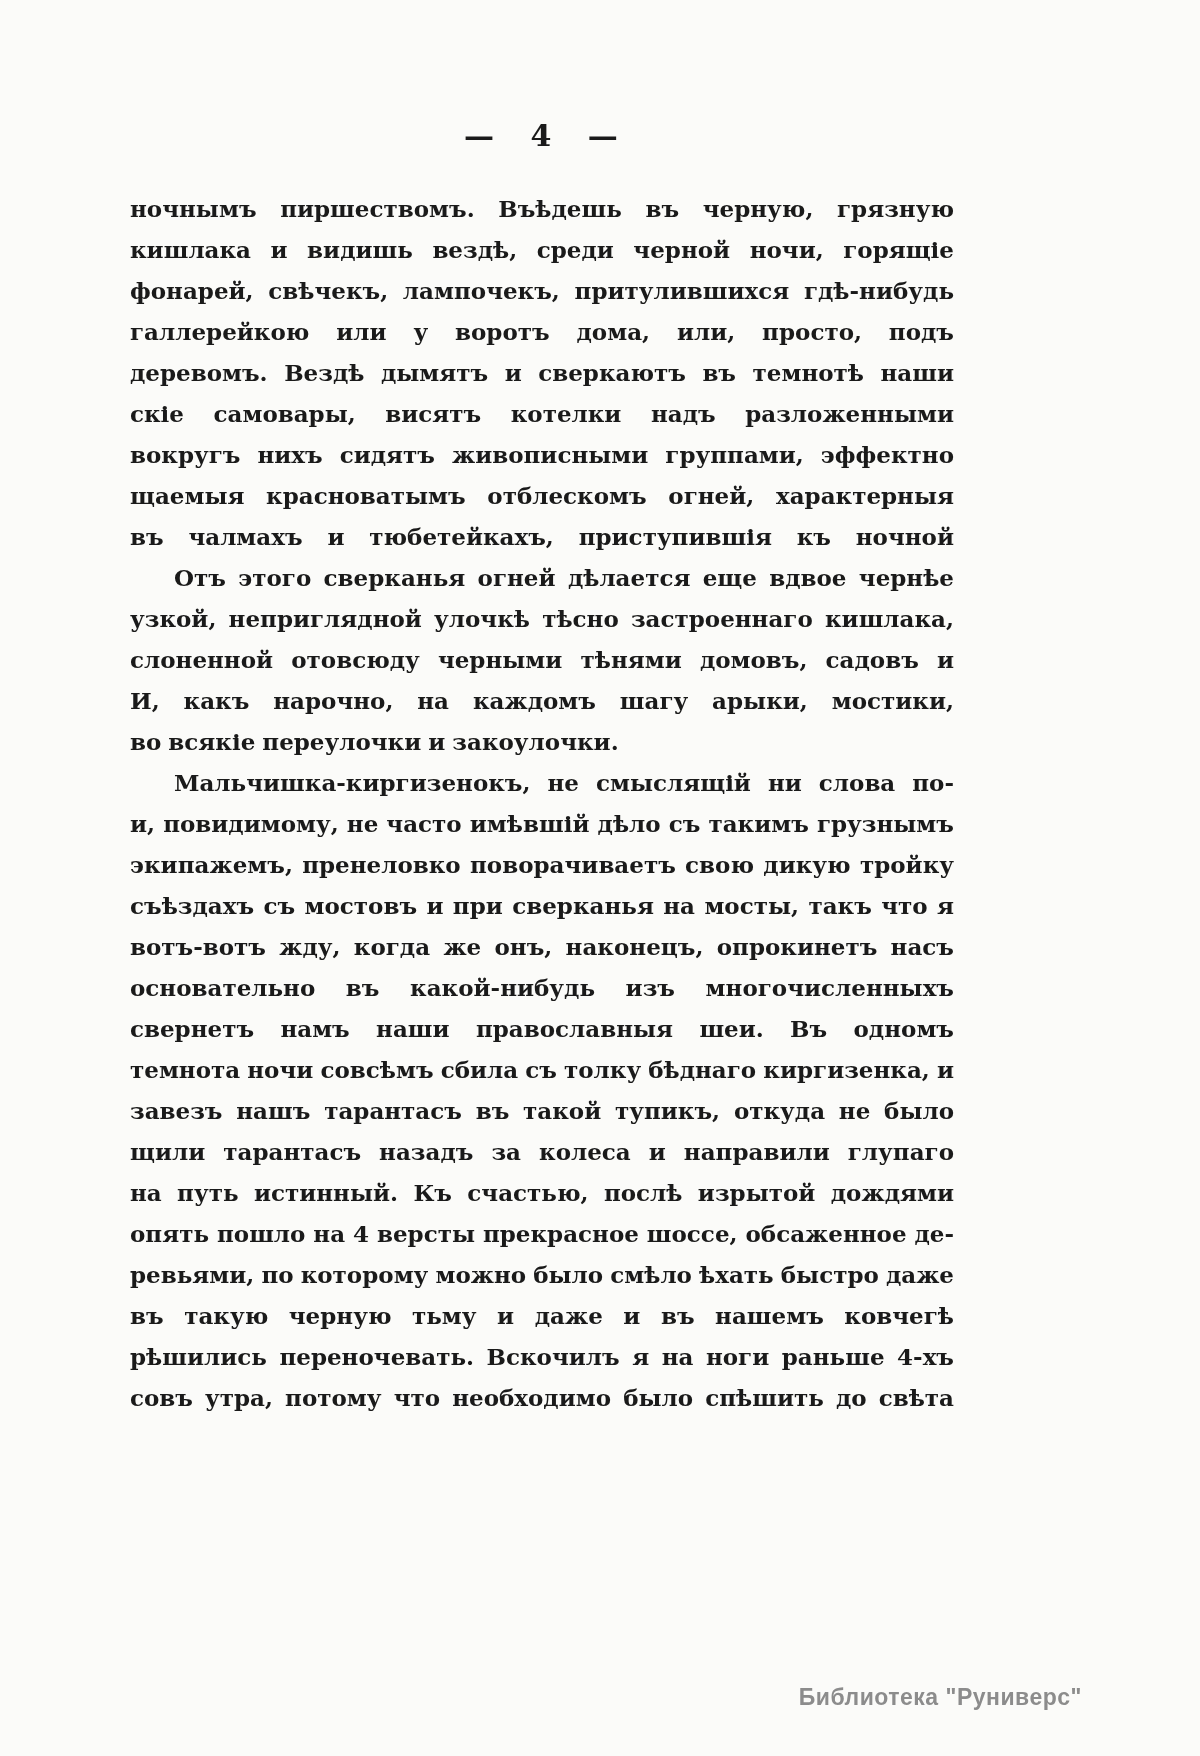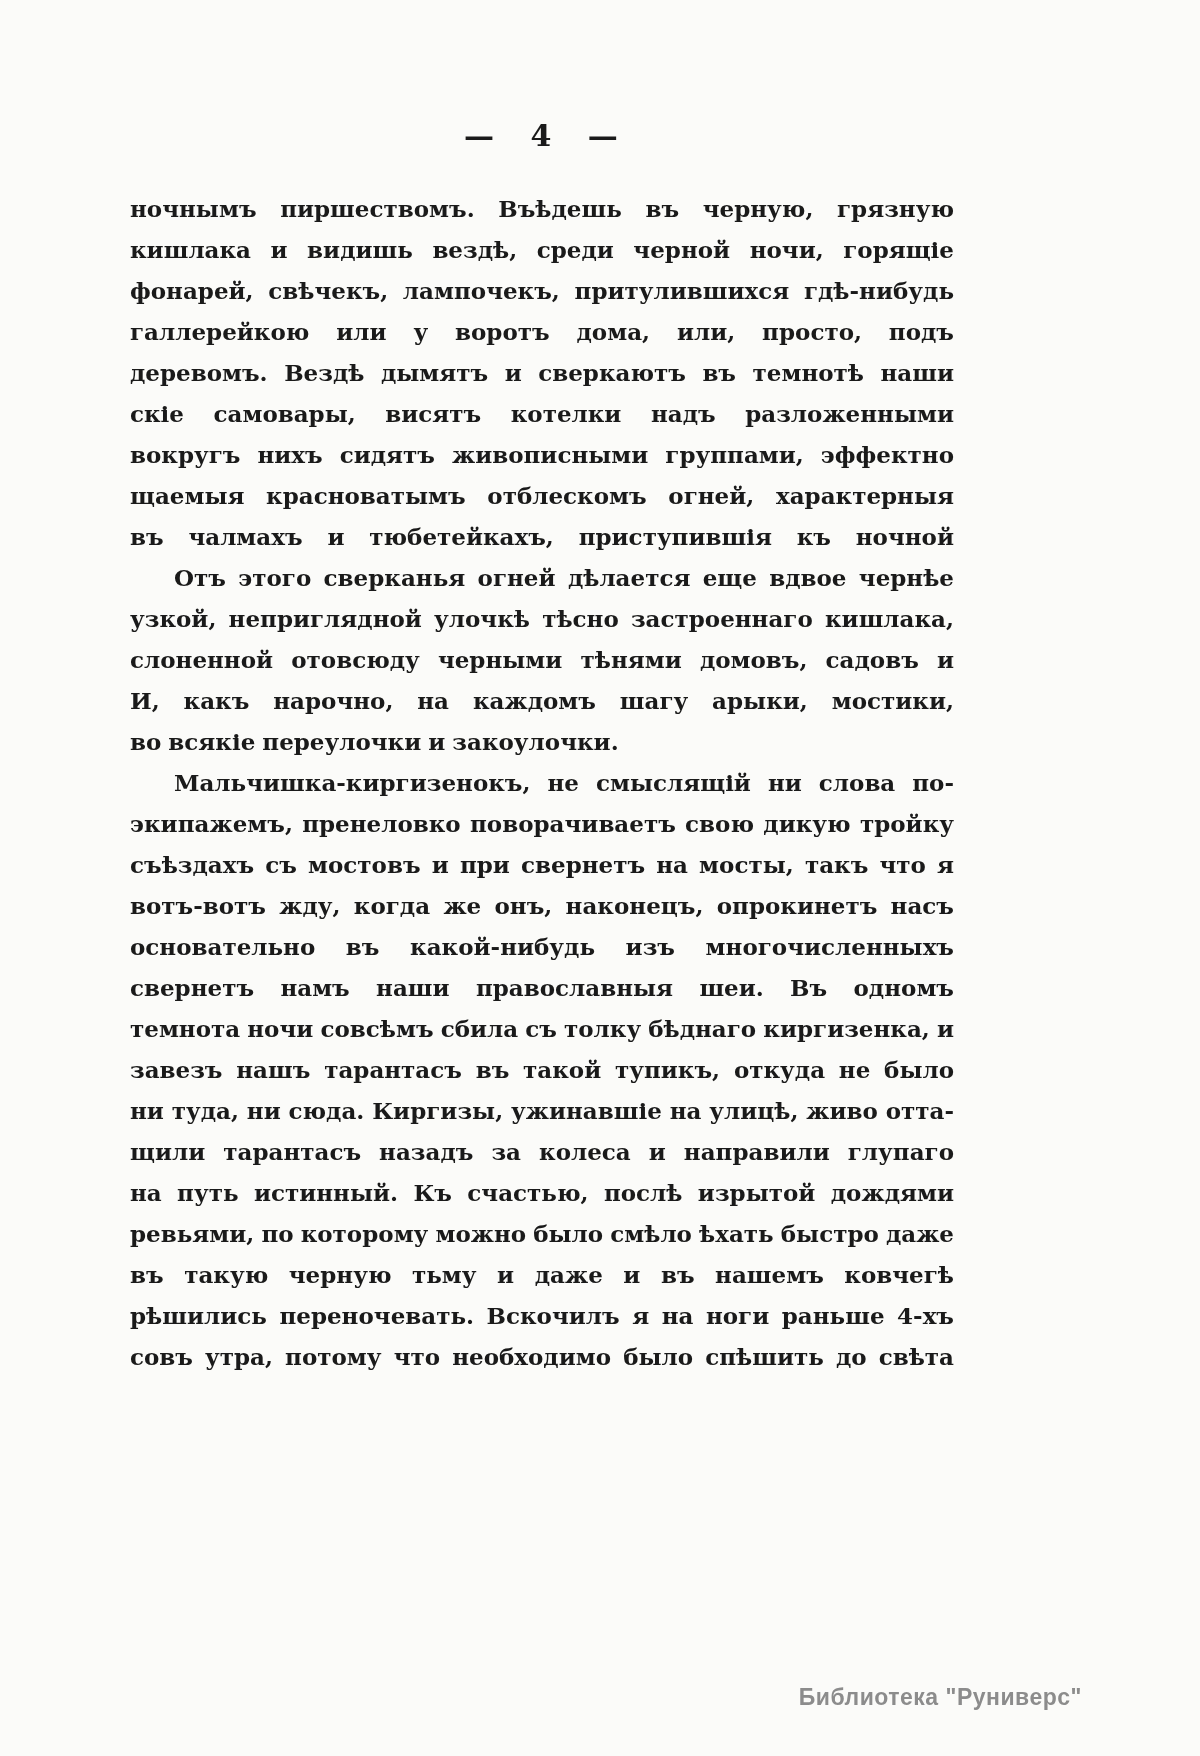--- a/index.html
+++ b/index.html
@@ -81,30 +81,31 @@
       <div class="line">скіе самовары, висятъ котелки надъ разложенными кострами, а</div>
       <div class="line">вокругъ нихъ сидятъ живописными группами, эффектно освѣ-</div>
       <div class="line">щаемыя красноватымъ отблескомъ огней, характерныя фигуры</div>
       <div class="line">въ чалмахъ и тюбетейкахъ, приступившія къ ночной трапезѣ.</div>
       <div class="line indent">Отъ этого сверканья огней дѣлается еще вдвое чернѣе въ</div>
       <div class="line">узкой, неприглядной улочкѣ тѣсно застроеннаго кишлака, за-</div>
       <div class="line">слоненной отовсюду черными тѣнями домовъ, садовъ и заборовъ.</div>
       <div class="line">И, какъ нарочно, на каждомъ шагу арыки, мостики, повороты</div>
       <div class="line short-last">во всякіе переулочки и закоулочки.</div>
       <div class="line indent">Мальчишка-киргизенокъ, не смыслящій ни слова по-русски,</div>
+      <div class="line">и, повидимому, не часто имѣвшій дѣло съ такимъ грузнымъ</div>
       <div class="line">экипажемъ, пренеловко поворачиваетъ свою дикую тройку при</div>
-      <div class="line">съѣздахъ съ мостовъ и при свернетъ на мосты, такъ что я</div>
+      <div class="line">съѣздахъ съ мостовъ и при сверканья на мосты, такъ что я</div>
       <div class="line">вотъ-вотъ жду, когда же онъ, наконецъ, опрокинетъ насъ вполнѣ</div>
       <div class="line">основательно въ какой-нибудь изъ многочисленныхъ арыковъ и</div>
       <div class="line">свернетъ намъ наши православныя шеи. Въ одномъ кишлакѣ</div>
       <div class="line">темнота ночи совсѣмъ сбила съ толку бѣднаго киргизенка, и онъ</div>
       <div class="line">завезъ нашъ тарантасъ въ такой тупикъ, откуда не было выѣзда</div>
-      <div class="line">ни туда, ни сюда. Киргизы, ужинавшіе на улицѣ, живо отта-</div>
       <div class="line">щили тарантасъ назадъ за колеса и направили глупаго дикаря</div>
       <div class="line">на путь истинный. Къ счастью, послѣ изрытой дождями дороги,</div>
+      <div class="line">опять пошло на 4 версты прекрасное шоссе, обсаженное де-</div>
       <div class="line">ревьями, по которому можно было смѣло ѣхать быстро даже и</div>
       <div class="line">въ такую черную тьму и даже и въ нашемъ ковчегѣ Ноевомъ.</div>
       <div class="line">рѣшились переночевать. Вскочилъ я на ноги раньше 4-хъ ча-</div>
       <div class="line">совъ утра, потому что необходимо было спѣшить до свѣта пе-</div>
     </div>
 
   <div class="watermark" style="color: rgb(140, 140, 140);">Библиотека "Руниверс"</div>
 </div>
 
 </body></html>

